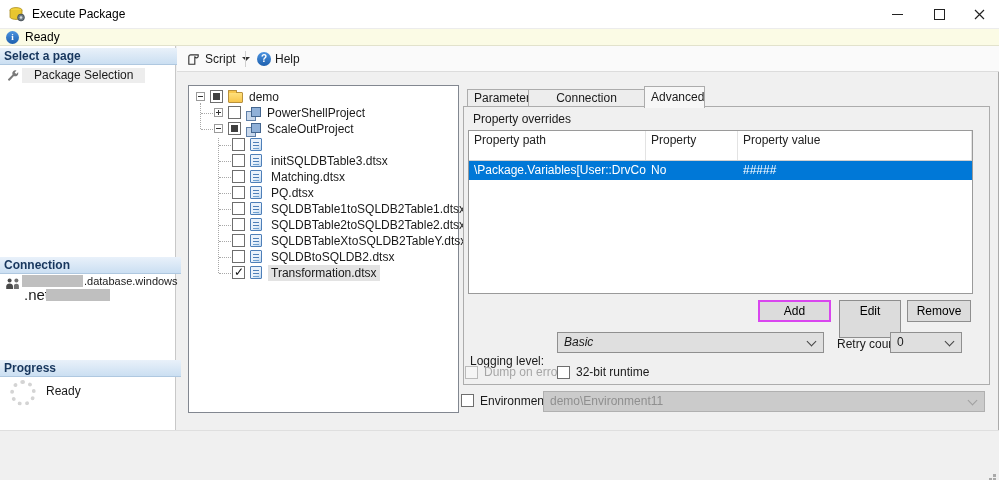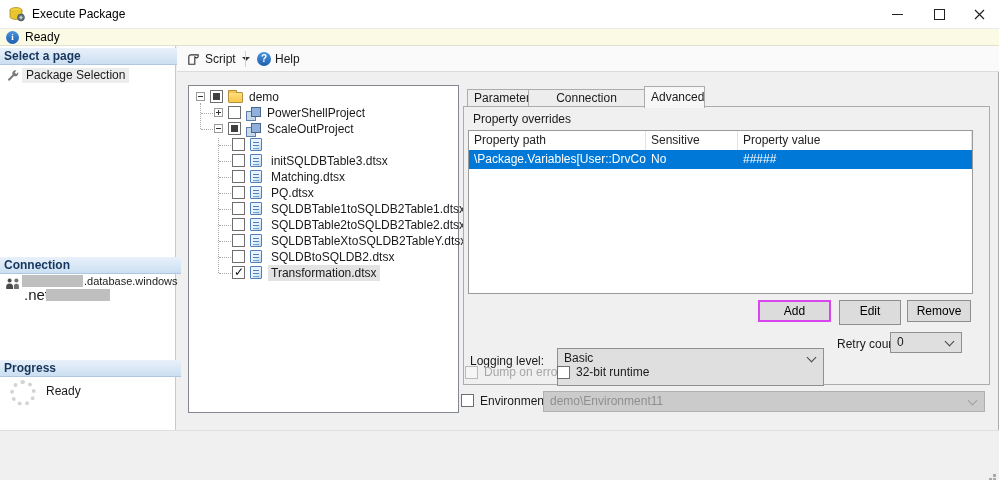--- a/index.html
+++ b/index.html
@@ -25,21 +25,21 @@
   .status-text { position:absolute; left:25px; top:1px; line-height:15px; color:#000; }
 
   
   .sidebar { position:absolute; left:0; top:46px; width:176px; height:384px; background:#FFFFFF;
              border-right:1px solid #C8C8C8; }
   .side-header { position:absolute; left:0; width:181px; height:17px; padding-left:4px;
                  background:linear-gradient(#E9F1FA,#CBDFF2); border-bottom:1px solid #AFC8E0;
                  font-weight:bold; color:#17365D; line-height:16px; }
   .hdr-pages { top:2px; } .hdr-connection { top:211px; } .hdr-progress { top:314px; }
   .page-item { position:absolute; left:0; top:22px; width:175px; height:16px; }
-  .page-item .lbl { position:absolute; left:22px; top:0; background:#EDEDED; padding:0 4px; line-height:15px; }
+  .page-item .lbl { position:absolute; left:22px; top:0; background:#EDEDED; padding:0 12px; line-height:15px; }
   .wrench-wrap { position:absolute; left:6px; top:1px; width:14px; height:14px; }
   .conn-icon { position:absolute; left:5px; top:231px; width:16px; height:14px; }
   .conn-line1 { position:absolute; left:22px; top:228px; width:152px; height:14px; }
   .redact1 { position:absolute; left:0; top:1px; width:61px; height:12px; background:#BFBFBF; }
   .conn-suffix { position:absolute; left:62px; top:0; font-size:11px; line-height:14px; }
   .conn-line2 { position:absolute; left:22px; top:242px; width:152px; height:14px; }
   .conn-prefix { position:absolute; left:2px; top:0; font-size:15px; line-height:14px; }
   .redact2 { position:absolute; left:24px; top:1px; width:64px; height:12px; background:#BFBFBF; }
   .spinner { position:absolute; left:10px; top:334px; width:26px; height:26px; border:4px dotted #D4D4D4; border-radius:50%; }
   .progress-text { position:absolute; left:46px; top:338px; }
@@ -92,36 +92,36 @@
   .tab { position:absolute; height:18px; top:89px; background:#EDEDED; border:1px solid #ACACAC;
          text-align:center; line-height:17px; padding:0 6px; }
   .tab-parameters { left:467px; width:62px; }
   .tab-connmgr { left:528px; width:117px; }
   .tab-advanced { left:644px; width:61px; top:86px; height:22px; background:#F7F7F7; border-bottom:none; line-height:20px; z-index:3; }
   .tabbox { position:absolute; left:463px; top:106px; width:527px; height:279px; border:1px solid #ACACAC; background:#F0F0F0; }
   .group-label { position:absolute; left:473px; top:112px; }
 
   
   .ptable { position:absolute; left:468px; top:130px; width:505px; height:164px; background:#FFF; border:1px solid #9A9A9A; }
-  .pt-head { display:grid; grid-template-columns:177px 92px auto; height:19px; border-bottom:1px solid #D0D0D0; }
+  .pt-head { display:grid; grid-template-columns:177px 92px auto; height:30px; border-bottom:1px solid #D0D0D0; }
   .pt-hcell { border-right:1px solid #E3E3E3; padding:2px 5px; line-height:15px; color:#222; background:#FFF; }
   .pt-row { display:grid; grid-template-columns:177px 92px auto; height:19px; }
   .pt-row.selected { background:#0078D7; color:#FFF; }
   .pt-cell { padding:2px 5px; line-height:15px; white-space:nowrap; overflow:hidden; }
 
   
   .btn { position:absolute; background:#DCDCDC; border:1px solid #8E8E8E; text-align:center; color:#000; }
   .btn-add { left:758px; top:300px; width:73px; height:22px; border:2px solid #d946ef; line-height:18px; }
-  .btn-edit { left:839px; top:300px; width:62px; height:25px; line-height:20px; }
+  .btn-edit { left:839px; top:300px; width:62px; height:38px; line-height:20px; }
   .btn-remove { left:907px; top:300px; width:64px; height:22px; line-height:20px; }
   .lbl-logging { position:absolute; left:470px; top:354px; }
   .combo { position:absolute; background:#DFDFDF; border:1px solid #8F8F8F; line-height:19px; padding:0 6px; }
   .combo .chev { position:absolute; right:8px; top:5px; width:7px; height:7px;
                  border-right:1.5px solid #444; border-bottom:1.5px solid #444; transform:rotate(45deg); }
-  .combo-logging { left:557px; top:348px; width:267px; height:38px; }
+  .combo-logging { left:557px; top:332px; width:267px; height:21px;font-style:italic; }
   .lbl-retry { position:absolute; left:837px; top:337px; }
   .combo-retry { left:890px; top:332px; width:72px; height:21px; }
   .combo.disabled { background:#CBCBCB; border-color:#B0B0B0; color:#8F8F8F; }
   .combo.disabled .chev { border-color:#9F9F9F; }
   .checkbox { position:absolute; width:13px; height:13px; background:#FFF; border:1px solid #6E6E6E; }
   .checkbox.disabled { border-color:#BABABA; background:#F5F5F5; }
   .cb-dump { left:465px; top:366px; }
   .lbl-dump { position:absolute; left:484px; top:365px; color:#A6A6A6; }
   .cb-32bit { left:557px; top:366px; }
   .lbl-32bit { position:absolute; left:576px; top:365px; }
@@ -288,21 +288,21 @@
 
   <div class="tab tab-parameters">Parameters</div>
   <div class="tab tab-connmgr">Connection Managers</div>
   <div class="tab tab-advanced">Advanced</div>
   <div class="tabbox"></div>
   <div class="group-label">Property overrides</div>
 
   <div class="ptable">
     <div class="pt-head">
       <div class="pt-hcell">Property path</div>
-      <div class="pt-hcell">Sensitive</div>
+      <div class="pt-hcell">Property</div>
       <div class="pt-hcell">Property value</div>
     </div>
     <div class="pt-row selected">
       <div class="pt-cell">\Package.Variables[User::DrvColExp]....</div>
       <div class="pt-cell">No</div>
       <div class="pt-cell">#####</div>
     </div>
   </div>
 
   <div class="btn btn-add">Add</div>

